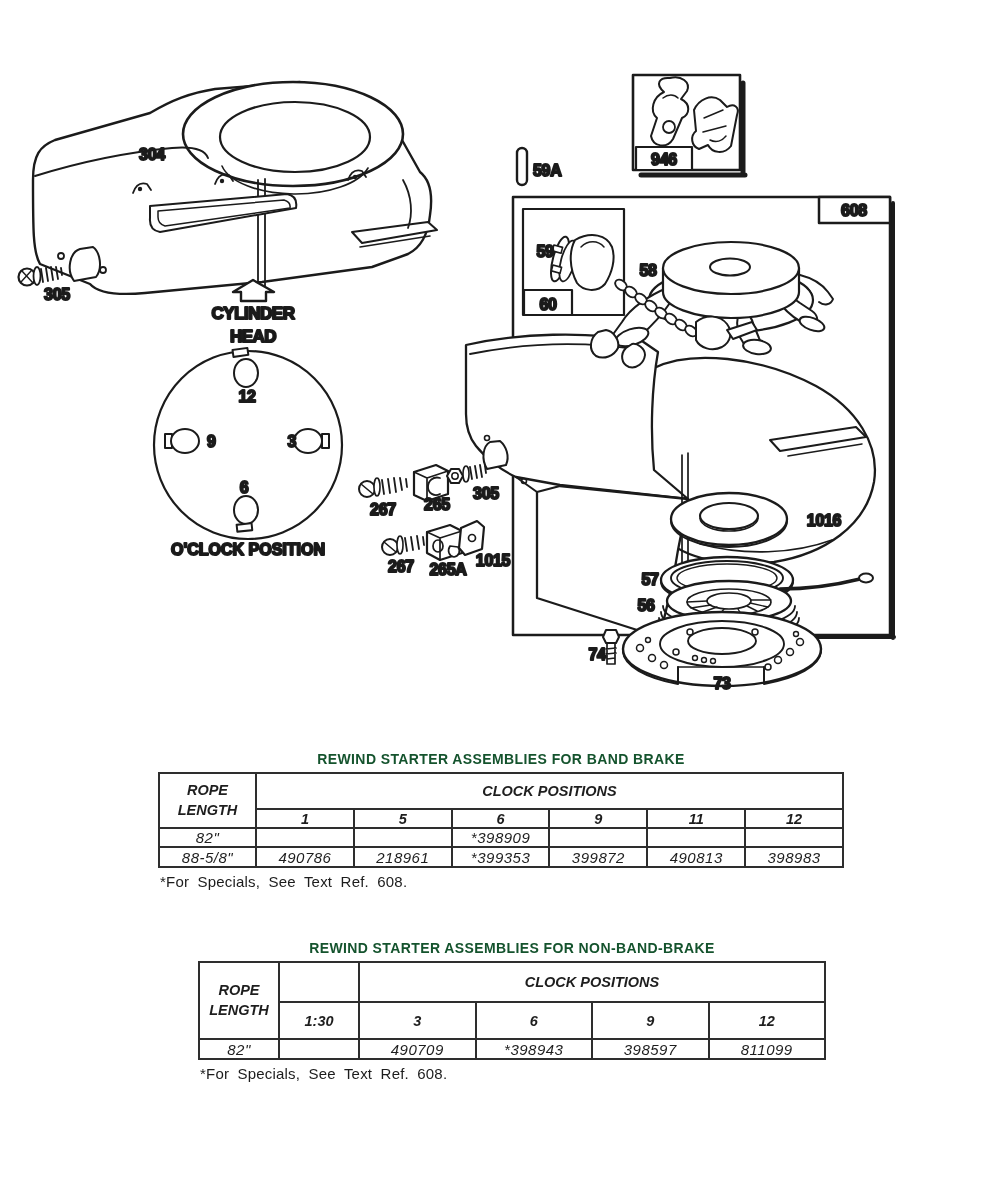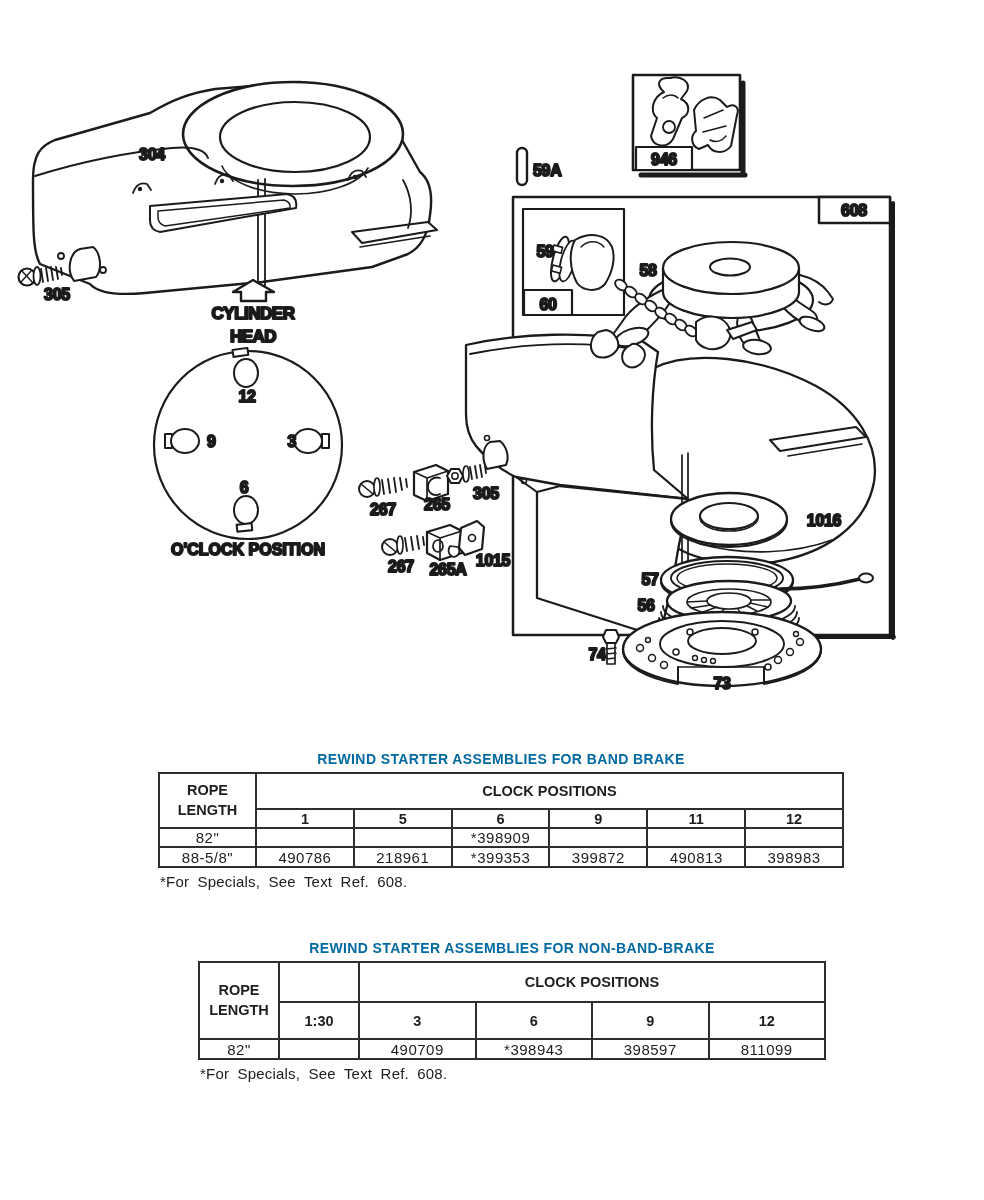--- a/index.html
+++ b/index.html
@@ -4,24 +4,24 @@
 <style>
   html,body{margin:0;padding:0;background:#e8e8e8;}
   .page{position:relative;width:984px;height:1200px;background:#ffffff;
         font-family:"Liberation Sans",sans-serif;color:#1b1b1b;overflow:hidden;margin:0 auto;}
   .art{position:absolute;left:0;top:0;}
   .plbl{font:bold 16px "Liberation Sans",sans-serif;fill:#1b1b1b;letter-spacing:-0.3px;}
   .caption{font:bold 16px "Liberation Sans",sans-serif;fill:#141414;letter-spacing:0px;}
   .bigcap{font:bold 17px "Liberation Sans",sans-serif;fill:#141414;letter-spacing:-0.5px;}
   .tbl-wrap{position:absolute;}
   .tbl-title{text-align:center;font-weight:bold;font-size:14px;letter-spacing:.4px;
-             margin-bottom:5px;white-space:nowrap;color:#0369a1;}
+             margin-bottom:5px;white-space:nowrap;color:#14532d;}
   table.parts{border-collapse:collapse;table-layout:fixed;width:100%;}
   table.parts th, table.parts td{border:2px solid #2e2e2e;text-align:center;
-             padding:0;color:#1e1e1e;overflow:hidden;}
+             padding:0;color:#1e1e1e;overflow:hidden;font-style:italic;}
   table.parts th{font-weight:bold;font-size:14.5px;}
   table.parts td{font-weight:normal;font-size:15px;letter-spacing:.5px;}
   .rope-th{white-space:pre-line;line-height:1.35;}
   .foot{margin-top:5px;font-size:15px;letter-spacing:.2px;word-spacing:4px;
         color:#1c1c1c;padding-left:2px;}
 </style>
 </head>
 <body>
 
 <div class="page">

